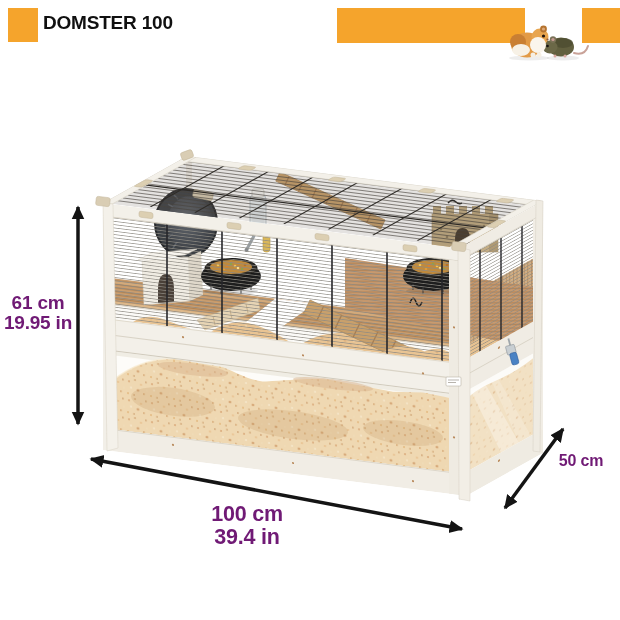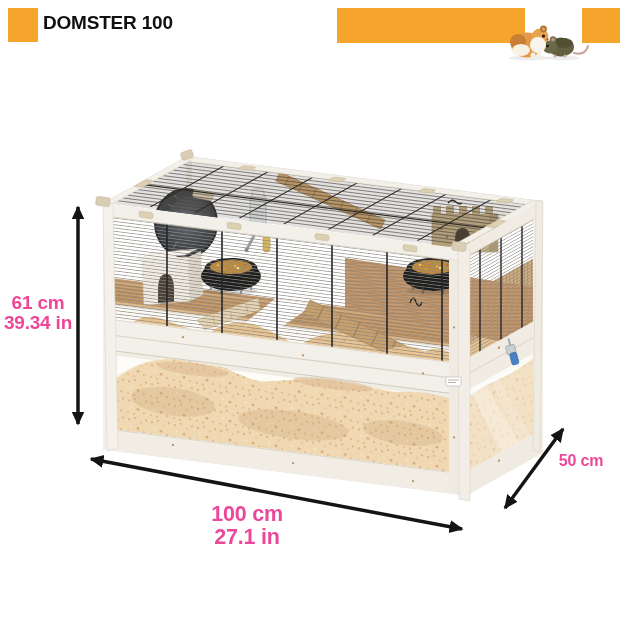--- a/index.html
+++ b/index.html
@@ -6,21 +6,21 @@
   .canvas{position:relative;width:620px;height:609px;background:#fff;overflow:hidden;
           font-family:"Liberation Sans",sans-serif;}
   .accent{position:absolute;background:var(--accent,#F5A42C);}
   #sq-left{left:8px;top:8px;width:30px;height:34px;}
   #bar-mid{left:337px;top:8px;width:188px;height:35px;}
   #sq-right{left:582px;top:8px;width:38px;height:35px;}
   .page-title{position:absolute;left:43px;top:12px;font-size:19px;font-weight:700;
               color:#101010;letter-spacing:-0.2px;white-space:nowrap;}
   #animals{position:absolute;left:497px;top:17px;}
   #cage-svg{position:absolute;left:0;top:0;}
-  .dim{position:absolute;font-weight:700;color:#ec4899;text-align:center;
+  .dim{position:absolute;font-weight:700;color:#701a75;text-align:center;
        line-height:1.07;letter-spacing:-0.2px;}
   #h-label{left:2px;top:293px;width:72px;font-size:19px;}
   #w-label{left:180px;top:503px;width:134px;font-size:21.5px;}
   #d-label{left:542px;top:452px;width:78px;font-size:16px;}
 </style>
 </head>
 <body>
 
 <div class="canvas">
 
@@ -352,23 +352,23 @@
 
     <g stroke="#141414" stroke-width="3.5">
       <line x1="78" y1="207" x2="78" y2="424" marker-start="url(#ah)" marker-end="url(#ah)"></line>
       <line x1="91" y1="459" x2="462" y2="529" marker-start="url(#ah)" marker-end="url(#ah)"></line>
       <line x1="505" y1="508" x2="563" y2="429" marker-start="url(#ah)" marker-end="url(#ah)"></line>
     </g>
   </svg>
 
   <div id="h-label" class="dim">
     <div>61 cm</div>
-    <div>39.34 in</div>
+    <div>19.95 in</div>
   </div>
   <div id="w-label" class="dim">
     <div>100 cm</div>
-    <div>27.1 in</div>
+    <div>39.4 in</div>
   </div>
   <div id="d-label" class="dim">
     <div>50 cm</div>
   </div>
 
 </div>
 
 </body></html>

